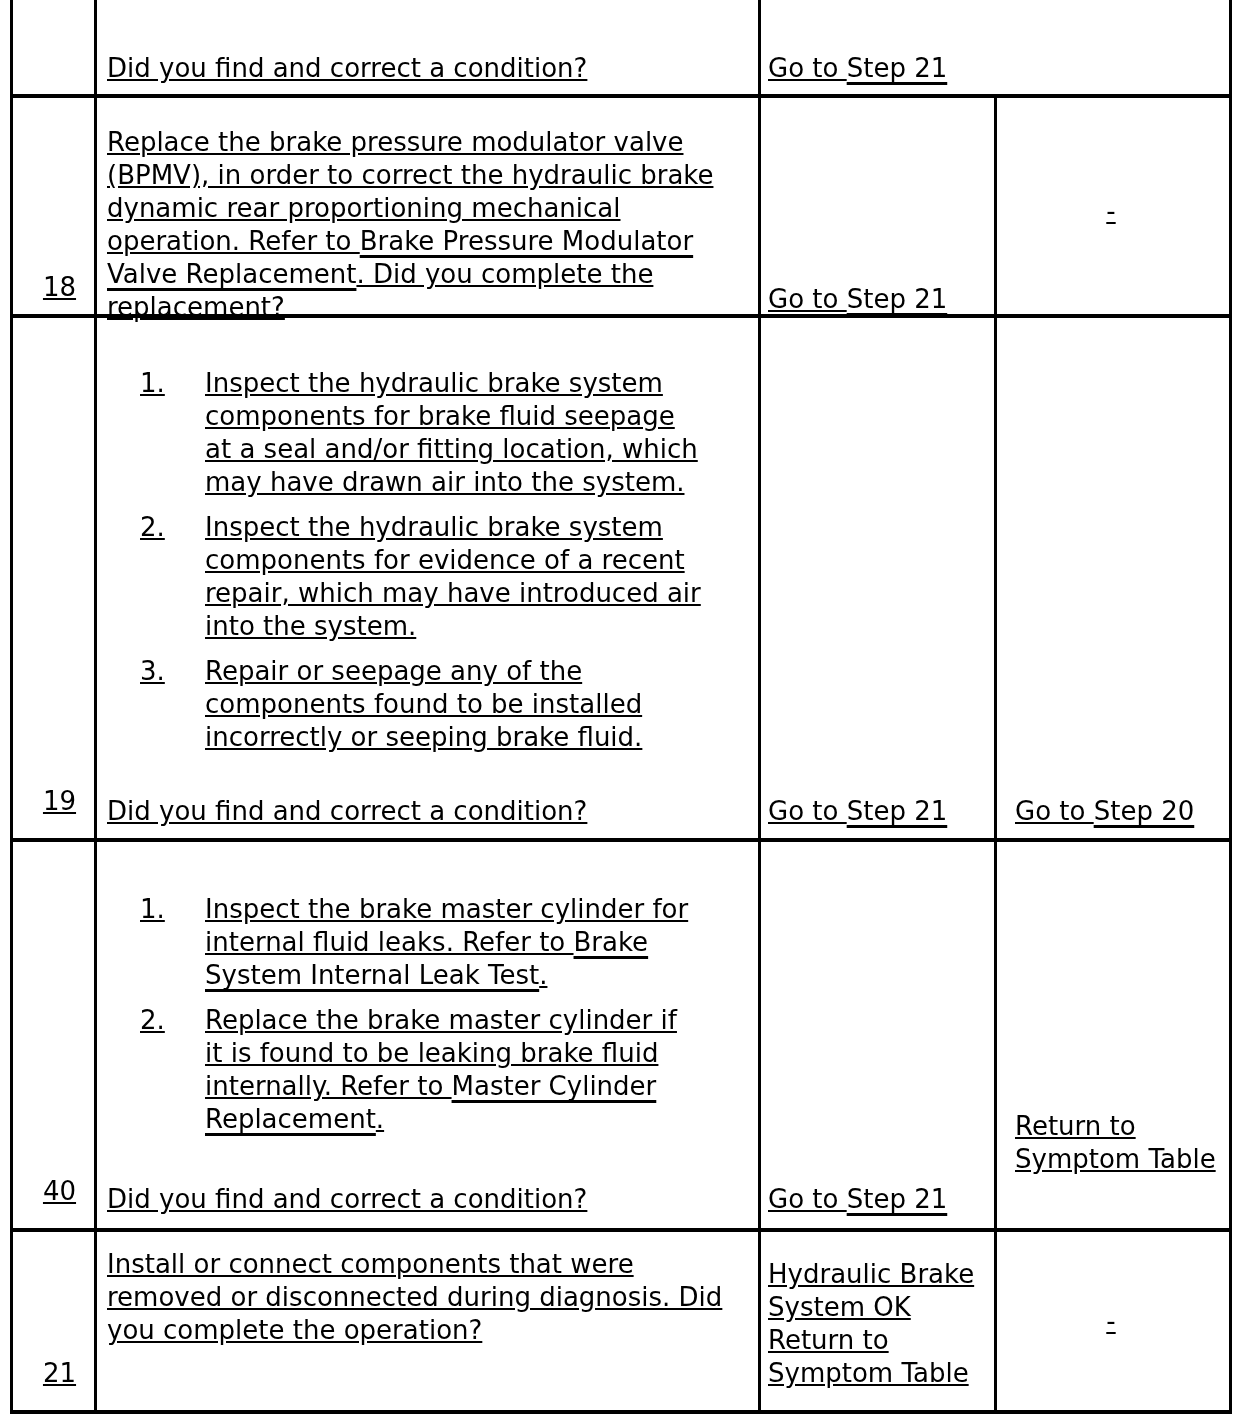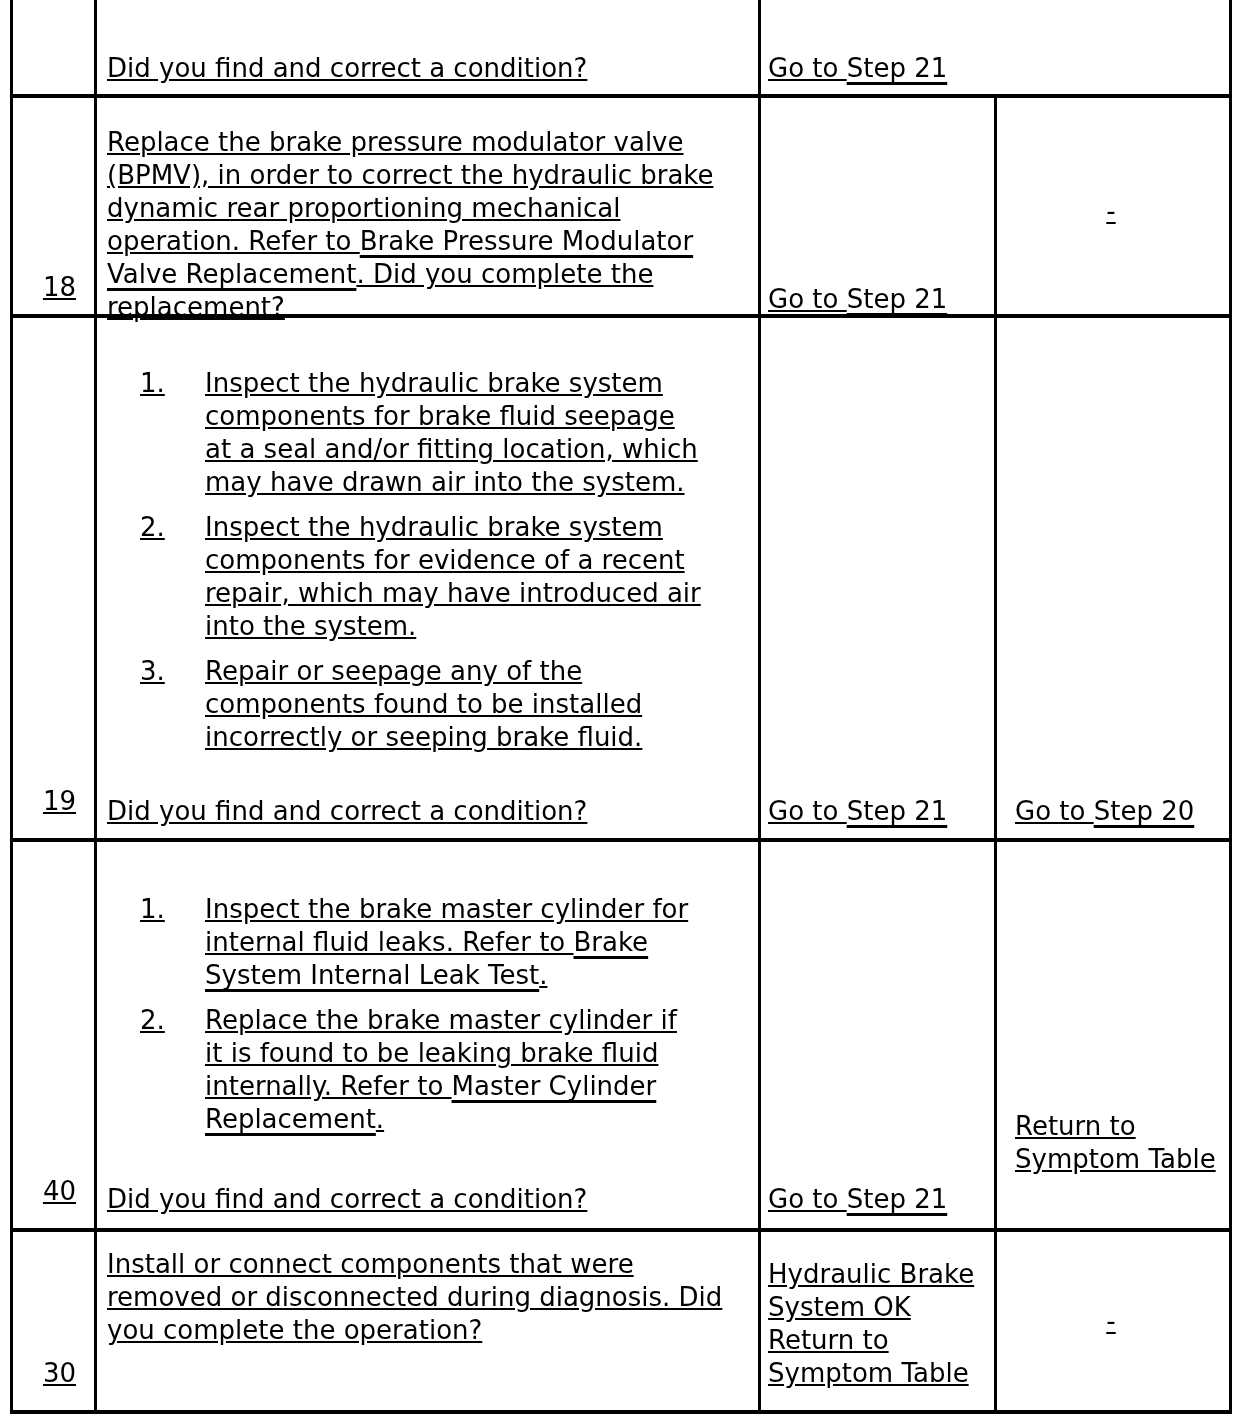--- a/index.html
+++ b/index.html
@@ -176,21 +176,21 @@
       <div><span class="t">Go to </span><span class="lnk">Step 21</span></div>
     </div>
     <div class="c4 no">
       <span class="t">Return to
 Symptom Table</span>
     </div>
   </div>
 
   <div class="row r21">
     <div class="c1 step">
-        <span class="t">30</span>
+        <span class="t">21</span>
       </div>
     <div class="c2 action">
       <div><span class="t">Install or connect components that were
 removed or disconnected during diagnosis. Did
 you complete the operation?</span></div>
     </div>
     <div class="c3 yes">
       <span class="t">Hydraulic Brake
 System OK
 Return to

